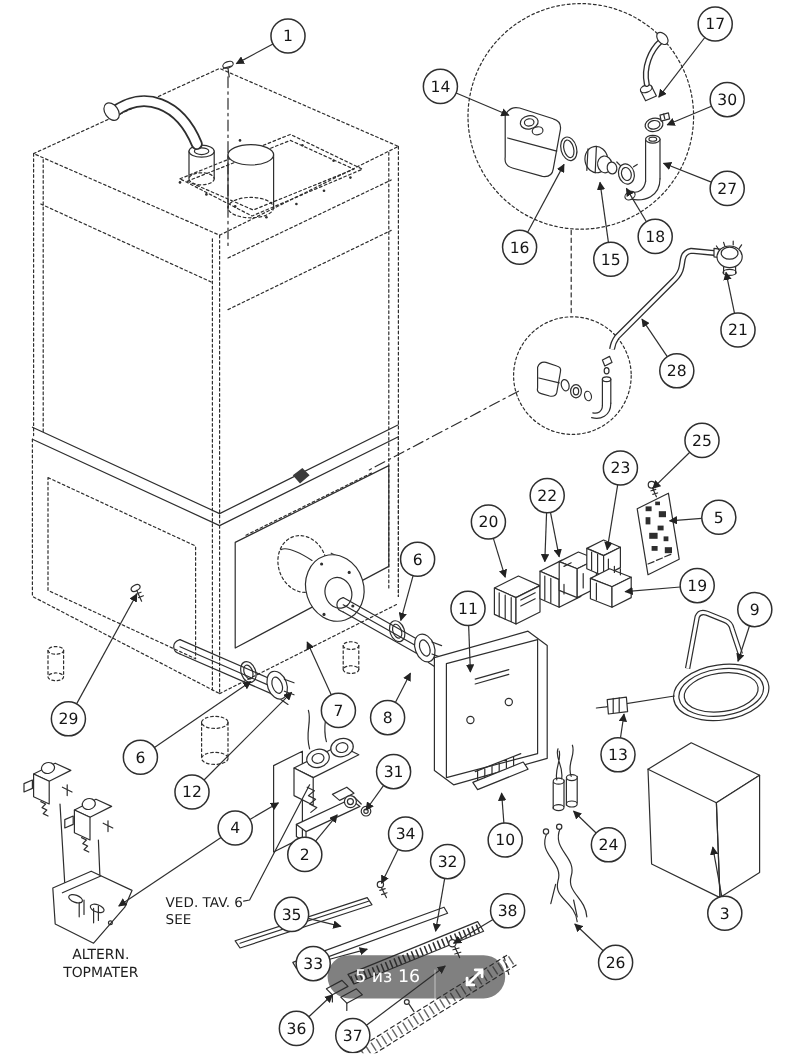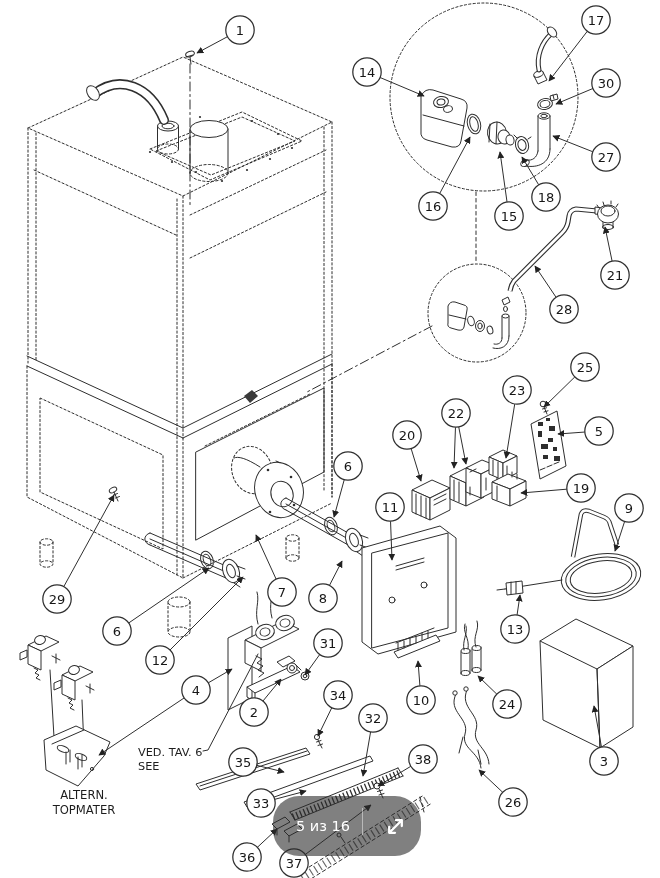--- a/index.html
+++ b/index.html
@@ -9,21 +9,21 @@
   .wf{fill:#fff;stroke:#2e2e2e;stroke-width:1;stroke-linejoin:round;}
   .d1{stroke-dasharray:2.2,2.2;}
   .d2{stroke-dasharray:3.5,3;}
   .cl{stroke-dasharray:9,3.5,2,3.5;}
   .dk{fill:#2e2e2e;stroke:none;}
   .lbl{font-size:11.3px;fill:#1d1d1d;}
   .lblc{font-size:11.6px;fill:#1d1d1d;text-anchor:middle;}
   .balloon{fill:#fff;stroke:#2f2f2f;stroke-width:1.25;}
   .bnum{font-size:13px;fill:#161616;text-anchor:middle;}
   .leader{fill:none;stroke:#2f2f2f;stroke-width:1;marker-end:url(#arw);}
-  .overlay{position:absolute;left:273px;top:796px;width:148px;height:60px;border-radius:26px;
+  .overlay{position:absolute;left:273px;top:796px;width:148px;height:36px;border-radius:26px;
            background:rgba(44,44,44,.6);}
   .ov-label{position:absolute;left:23px;top:0;height:100%;display:flex;align-items:center;
             color:#fff;font-size:14.5px;white-space:nowrap;}
   .ov-div{position:absolute;left:89px;top:12px;width:1px;height:27px;background:rgba(255,255,255,.45);}
   .ov-btn{position:absolute;right:9px;top:50%;transform:translateY(-50%);width:34px;height:34px;
           background:transparent;border:0;padding:0;display:flex;align-items:center;justify-content:center;cursor:pointer;}
 </style>
 </head>
 <body>
 

